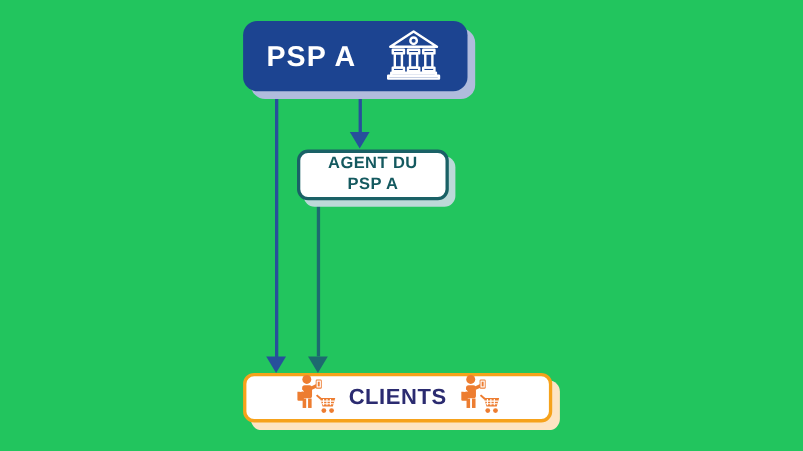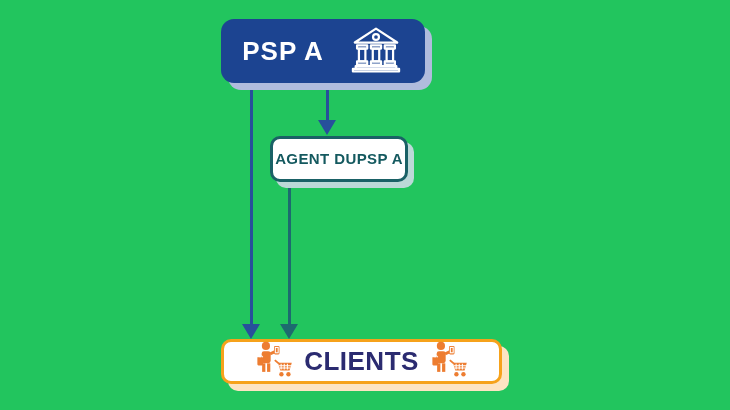--- a/index.html
+++ b/index.html
@@ -35,37 +35,37 @@
   .psp-label{
     color:#ffffff;font-size:26px;font-weight:bold;letter-spacing:1px;
   }
   
   .agent-box{
     position:absolute;left:270px;top:136px;width:138px;height:46px;
     background:#ffffff;
     border:3px solid var(--teal-border);
     border-radius:10px;
     box-shadow:6px 6px 0 0 var(--teal-shadow);
-    display:flex;flex-direction:row;align-items:center;justify-content:center;
+    display:flex;flex-direction:column;align-items:center;justify-content:center;
   }
   .agent-label{
     color:var(--teal-text);font-size:15px;font-weight:bold;line-height:1.25;
     text-align:center;letter-spacing:0.4px;
   }
   
   .clients-box{
     position:absolute;left:221px;top:339px;width:281px;height:45px;
     background:#ffffff;
     border:3px solid var(--orange-border);
     border-radius:10px;
     box-shadow:7px 7px 0 0 var(--orange-shadow);
     display:flex;align-items:center;justify-content:center;gap:9px;
   }
   .clients-label{
-    color:var(--navy-text);font-size:26px;font-weight:bold;letter-spacing:0.5px;
+    color:var(--navy-text);font-size:20px;font-weight:bold;letter-spacing:0.5px;
   }
   
   .arrow-line{position:absolute;width:3px;}
   .arrow-line.blue{background:var(--arrow-blue);}
   .arrow-line.teal{background:var(--arrow-teal);}
   .arrow-head{
     position:absolute;width:0;height:0;
     border-left:9px solid transparent;
     border-right:9px solid transparent;
   }

